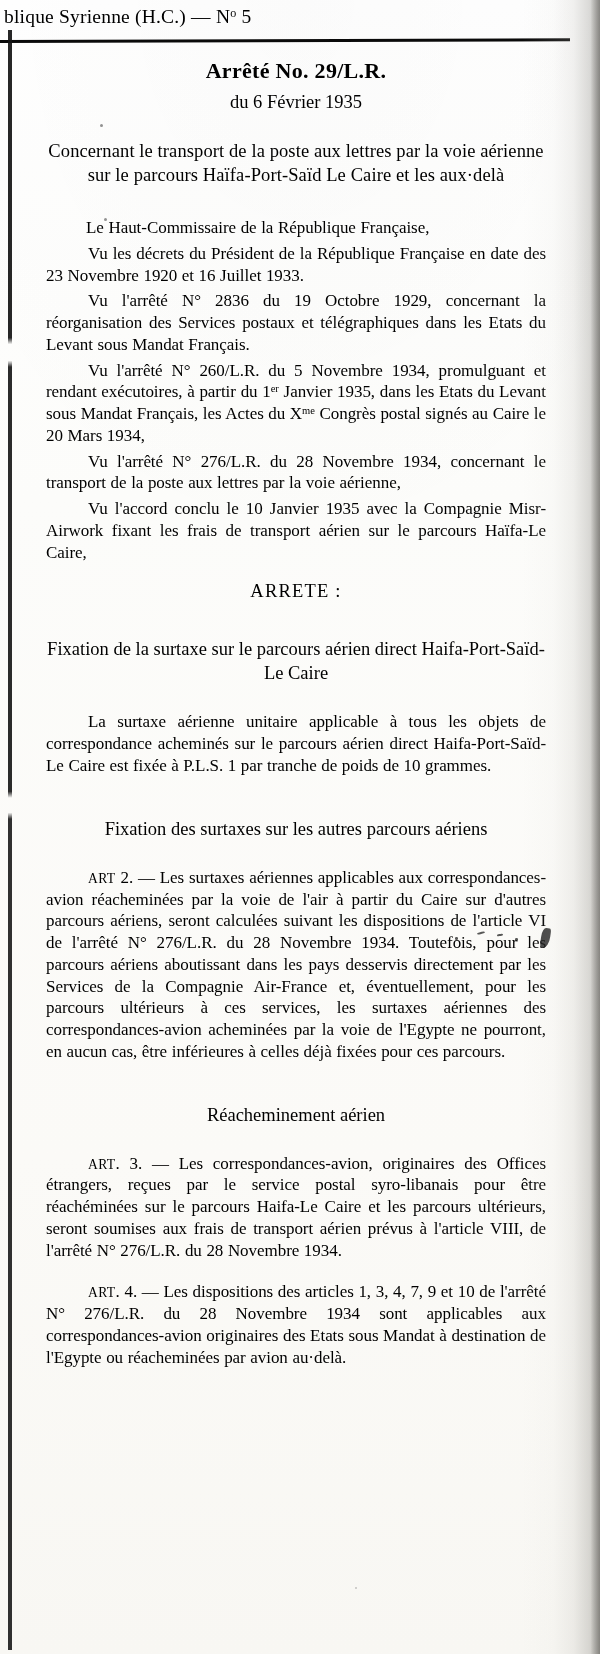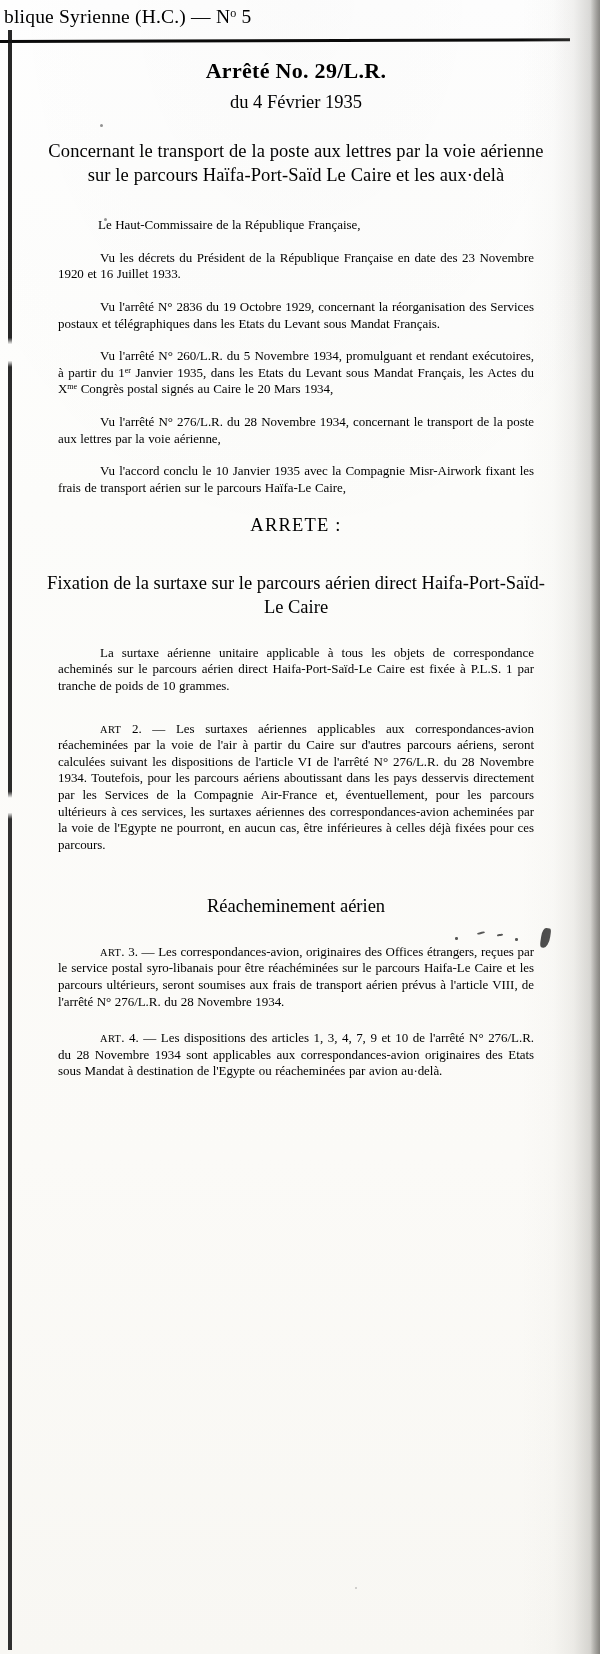--- a/index.html
+++ b/index.html
@@ -114,23 +114,23 @@
   }
   .concerning {
     font-size: 18.5px;
     text-align: center;
     margin: 26px 0 0 0;
     line-height: 1.30;
     letter-spacing: 0.1px;
   }
 
   p.body {
-    font-size: 13px;
+    font-size: 17px;
     text-align: justify;
-    margin: 16px;
+    margin: 4px;
     line-height: 1.28;
     text-indent: 42px;
     letter-spacing: -0.05px;
     word-spacing: 0.4px;
   }
   p.body.first { margin-top: 30px; }
   p.body.tight { margin-top: 1px; }
   p.body.gap { margin-top: 4px; }
 
   .center-head {
@@ -178,40 +178,41 @@
   <div class="scan-base"></div>
 
   <div class="runhead"><span>blique  Syrienne  (H.C.) — N</span><span class="sup">o</span><span> 5</span></div>
 
   <div class="rule"></div>
 
   <div class="col">
 
     <h1 class="title">Arrêté No. 29/L.R.</h1>
 
-    <div class="subtitle">du 4 Février 1935</div>
+    <div class="subtitle">du 6 Février 1935</div>
 
     <div class="concerning">Concernant le transport de la poste aux lettres par la voie aérienne sur le parcours Haïfa-Port-Saïd Le Caire et les aux·delà</div>
 
     <p class="body first" style="text-indent:40px;">Le Haut-Commissaire de la République Française,</p>
 
     <p class="body gap">Vu les décrets du Président de la République Française en date des 23 Novembre 1920 et 16 Juillet 1933.</p>
     <p class="body tight">Vu l'arrêté N° 2836 du 19 Octobre 1929, concernant la réorganisation des Services postaux et télégraphiques dans les Etats du Levant sous Mandat Français.</p>
 
     <p class="body gap"><span>Vu l'arrêté N° 260/L.R. du 5 Novembre 1934, promulguant et rendant exécutoires, à partir du 1</span><span class="sup">er</span><span> Janvier 1935, dans les Etats du Levant sous Mandat Français, les Actes du X</span><span class="sup">me</span><span> Congrès postal signés au Caire le 20 Mars 1934,</span></p>
 
     <p class="body gap">Vu l'arrêté N° 276/L.R. du 28 Novembre 1934, concernant le transport de la poste aux lettres par la voie aérienne,</p>
     <p class="body tight">Vu l'accord conclu le 10 Janvier 1935 avec la Compagnie Misr-Airwork fixant les frais de transport aérien sur le parcours Haïfa-Le Caire,</p>
 
     <div class="center-head arrete">ARRETE :</div>
 
     <div class="center-head sec">Fixation de la surtaxe sur le parcours aérien direct Haifa-Port-Saïd-Le Caire</div>
 
     <p class="body" style="margin-top:26px;">La surtaxe aérienne unitaire applicable à tous les objets de correspondance acheminés sur le parcours aérien direct Haifa-Port-Saïd-Le Caire est fixée à P.L.S. 1 par tranche de poids de 10 grammes.</p>
 
+    <div class="center-head sec2">Fixation des surtaxes sur les autres parcours aériens</div>
 
     <p class="body" style="margin-top:26px;"><span class="smallcaps">ART</span><span> 2. — </span><span>Les surtaxes aériennes applicables aux correspondances-avion réacheminées par la voie de l'air à partir du Caire sur d'autres parcours aériens, seront calculées suivant les dispositions de l'article VI de l'arrêté N° 276/L.R. du 28 Novembre 1934. Toutefois, pour les parcours aériens aboutissant dans les pays desservis directement par les Services de la Compagnie Air-France et, éventuellement, pour les parcours ultérieurs à ces services, les surtaxes aériennes des correspondances-avion acheminées par la voie de l'Egypte ne pourront, en aucun cas, être inférieures à celles déjà fixées pour ces parcours.</span></p>
 
     <div class="center-head sec2">Réacheminement aérien</div>
 
     <p class="body" style="margin-top:26px;"><span class="smallcaps">ART</span><span>. 3. — </span><span>Les correspondances-avion, originaires des Offices étrangers, reçues par le service postal syro-libanais pour être réachéminées sur le parcours Haifa-Le Caire et les parcours ultérieurs, seront soumises aux frais de transport aérien prévus à l'article VIII, de l'arrêté N° 276/L.R. du 28 Novembre 1934.</span></p>
 
     <p class="body" style="margin-top:20px;"><span class="smallcaps">ART</span><span>. 4. — </span><span>Les dispositions des articles 1, 3, 4, 7, 9 et 10 de l'arrêté N° 276/L.R. du 28 Novembre 1934 sont applicables aux correspondances-avion originaires des Etats sous Mandat à destination de l'Egypte ou réacheminées par avion au·delà.</span></p>
 
   </div>

